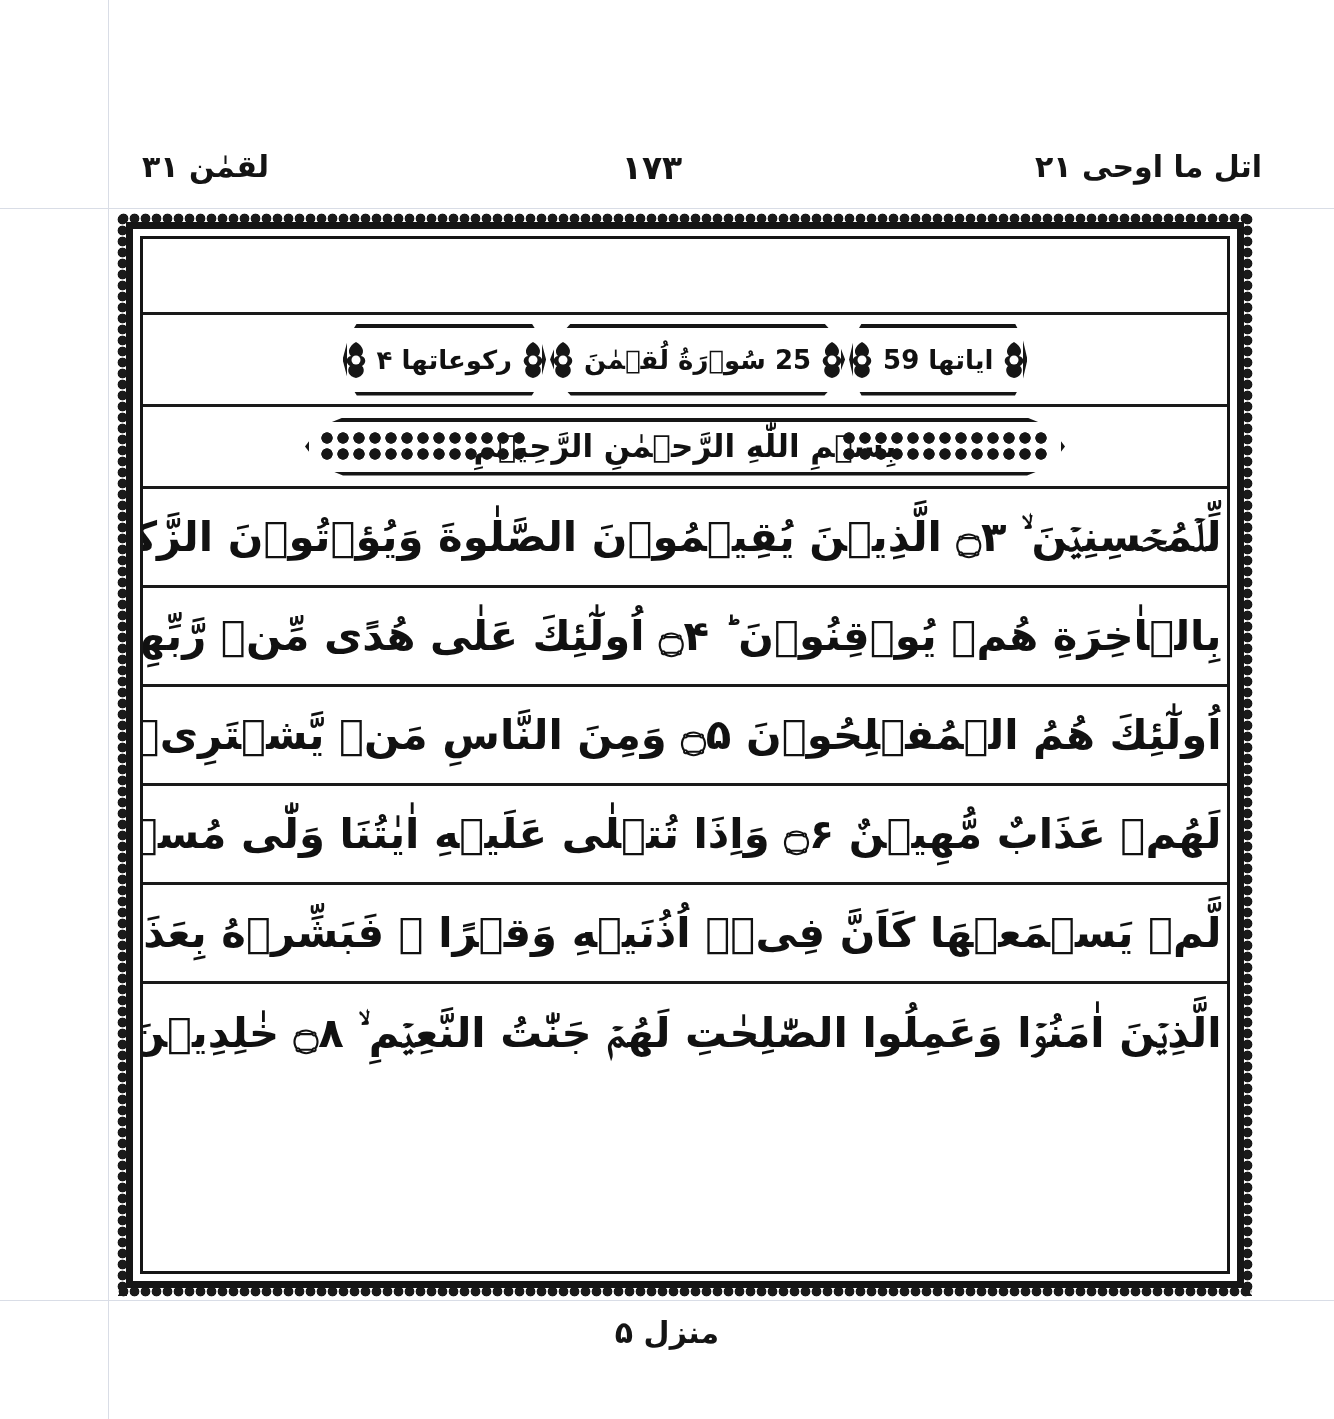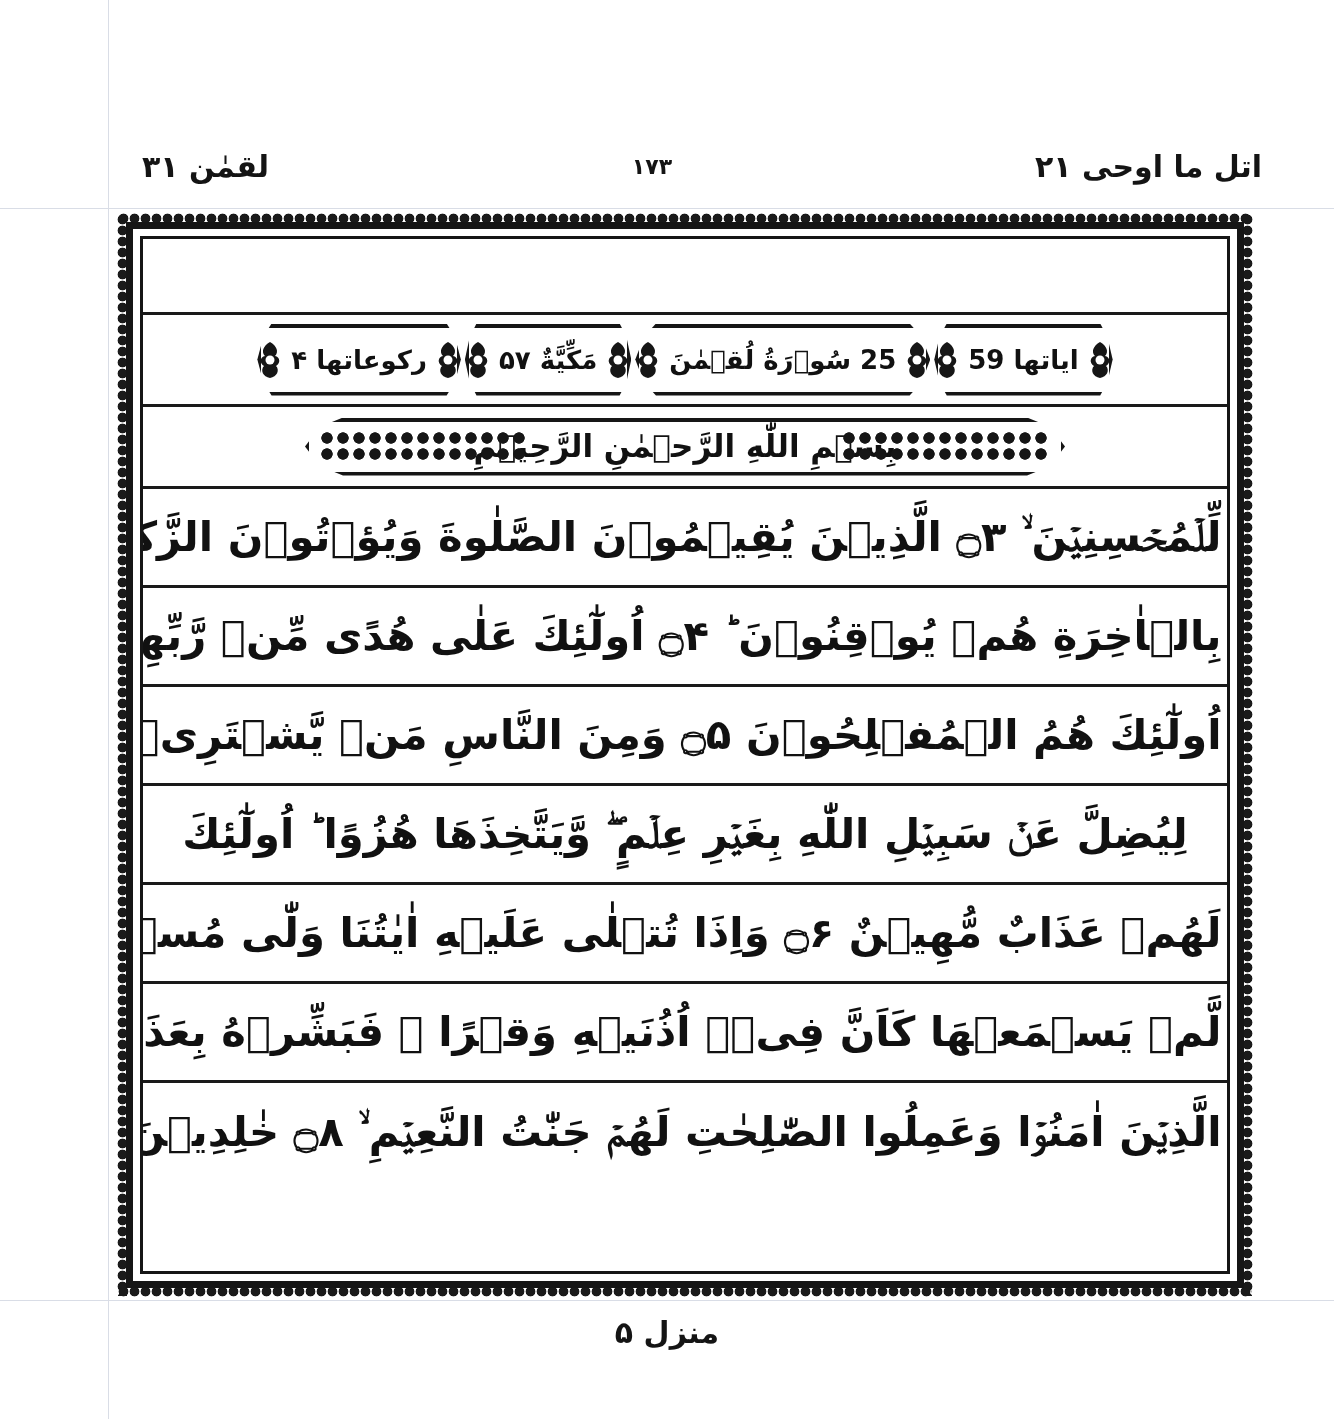--- a/index.html
+++ b/index.html
@@ -40,21 +40,21 @@
     direction: rtl;
   }
   .header-item {
     font-size: 30px;
     font-weight: 700;
     line-height: 1;
     white-space: nowrap;
     color: #141414;
   }
   .header-juz   { padding-right: 16px; }
-  .header-page  { font-size: 22px; letter-spacing: 1px; }
+  .header-page  { font-size: 33px; letter-spacing: 1px; }
   .header-surah { padding-left: 34px; }
 
   
   .frame-outer {
     position: absolute;
     left: 118px;
     top: 214px;
     width: 1134px;
     height: 1082px;
     box-sizing: border-box;
@@ -291,31 +291,20 @@
               <path d="M13 2 C6 6 4 12 8 16 C3 17 2 23 7 26 C3 30 6 37 13 38 C20 37 23 30 19 26 C24 23 23 17 18 16 C22 12 20 6 13 2 Z" fill="#161616"></path>
               <circle cx="13" cy="20" r="4.5" fill="#ffffff"></circle>
             </svg>
             <span class="cartouche-text">25 سُوۡرَةُ لُقۡمٰنَ</span>
             <svg class="knot knot-l" viewBox="0 0 26 40">
               <path d="M13 2 C6 6 4 12 8 16 C3 17 2 23 7 26 C3 30 6 37 13 38 C20 37 23 30 19 26 C24 23 23 17 18 16 C22 12 20 6 13 2 Z" fill="#161616"></path>
               <circle cx="13" cy="20" r="4.5" fill="#ffffff"></circle>
             </svg>
           </div>
 
-          <div class="cartouche cart-origin">
-            <svg class="knot knot-r" viewBox="0 0 26 40">
-              <path d="M13 2 C6 6 4 12 8 16 C3 17 2 23 7 26 C3 30 6 37 13 38 C20 37 23 30 19 26 C24 23 23 17 18 16 C22 12 20 6 13 2 Z" fill="#161616"></path>
-              <circle cx="13" cy="20" r="4.5" fill="#ffffff"></circle>
-            </svg>
-            <span class="cartouche-text">مَکِّیَّةٌ ۵۷</span>
-            <svg class="knot knot-l" viewBox="0 0 26 40">
-              <path d="M13 2 C6 6 4 12 8 16 C3 17 2 23 7 26 C3 30 6 37 13 38 C20 37 23 30 19 26 C24 23 23 17 18 16 C22 12 20 6 13 2 Z" fill="#161616"></path>
-              <circle cx="13" cy="20" r="4.5" fill="#ffffff"></circle>
-            </svg>
-          </div>
 
           <div class="cartouche cart-rukus">
             <svg class="knot knot-r" viewBox="0 0 26 40">
               <path d="M13 2 C6 6 4 12 8 16 C3 17 2 23 7 26 C3 30 6 37 13 38 C20 37 23 30 19 26 C24 23 23 17 18 16 C22 12 20 6 13 2 Z" fill="#161616"></path>
               <circle cx="13" cy="20" r="4.5" fill="#ffffff"></circle>
             </svg>
             <span class="cartouche-text">رکوعاتها ۴</span>
             <svg class="knot knot-l" viewBox="0 0 26 40">
               <path d="M13 2 C6 6 4 12 8 16 C3 17 2 23 7 26 C3 30 6 37 13 38 C20 37 23 30 19 26 C24 23 23 17 18 16 C22 12 20 6 13 2 Z" fill="#161616"></path>
               <circle cx="13" cy="20" r="4.5" fill="#ffffff"></circle>
@@ -336,23 +325,20 @@
       <div class="row row-verse">
         <div class="ayah-line">لِّلۡمُحۡسِنِيۡنَ ۙ ۝۳ الَّذِيۡنَ يُقِيۡمُوۡنَ الصَّلٰوةَ وَيُؤۡتُوۡنَ الزَّكٰوةَ وَهُمۡ</div>
       </div>
       <div class="row row-verse">
         <div class="ayah-line">بِالۡاٰخِرَةِ هُمۡ يُوۡقِنُوۡنَ ؕ ۝۴ اُولٰٓئِكَ عَلٰى هُدًى مِّنۡ رَّبِّهِمۡ وَ</div>
       </div>
       <div class="row row-verse">
         <div class="ayah-line">اُولٰٓئِكَ هُمُ الۡمُفۡلِحُوۡنَ ۝۵ وَمِنَ النَّاسِ مَنۡ يَّشۡتَرِىۡ لَهۡوَ الۡحَدِيۡثِ</div>
       </div>
       <div class="row row-verse">
-        <div class="ayah-line">لِيُضِلَّ عَنۡ سَبِيۡلِ اللّٰهِ بِغَيۡرِ عِلۡمٍ ۖ وَّيَتَّخِذَهَا هُزُوًا ؕ اُولٰٓئِكَ</div>
-      </div>
-      <div class="row row-verse">
         <div class="ayah-line">لَهُمۡ عَذَابٌ مُّهِيۡنٌ ۝۶ وَاِذَا تُتۡلٰى عَلَيۡهِ اٰيٰتُنَا وَلّٰى مُسۡتَكۡبِرًا كَاَنۡ</div>
       </div>
       <div class="row row-verse">
         <div class="ayah-line">لَّمۡ يَسۡمَعۡهَا كَاَنَّ فِىۡۤ اُذُنَيۡهِ وَقۡرًا ۚ فَبَشِّرۡهُ بِعَذَابٍ اَلِيۡمٍ ۝۷ اِنَّ</div>
       </div>
       <div class="row row-verse row-verse-last">
         <div class="ayah-line">الَّذِيۡنَ اٰمَنُوۡا وَعَمِلُوا الصّٰلِحٰتِ لَهُمۡ جَنّٰتُ النَّعِيۡمِ ۙ ۝۸ خٰلِدِيۡنَ</div>
       </div>
 
     </div>

